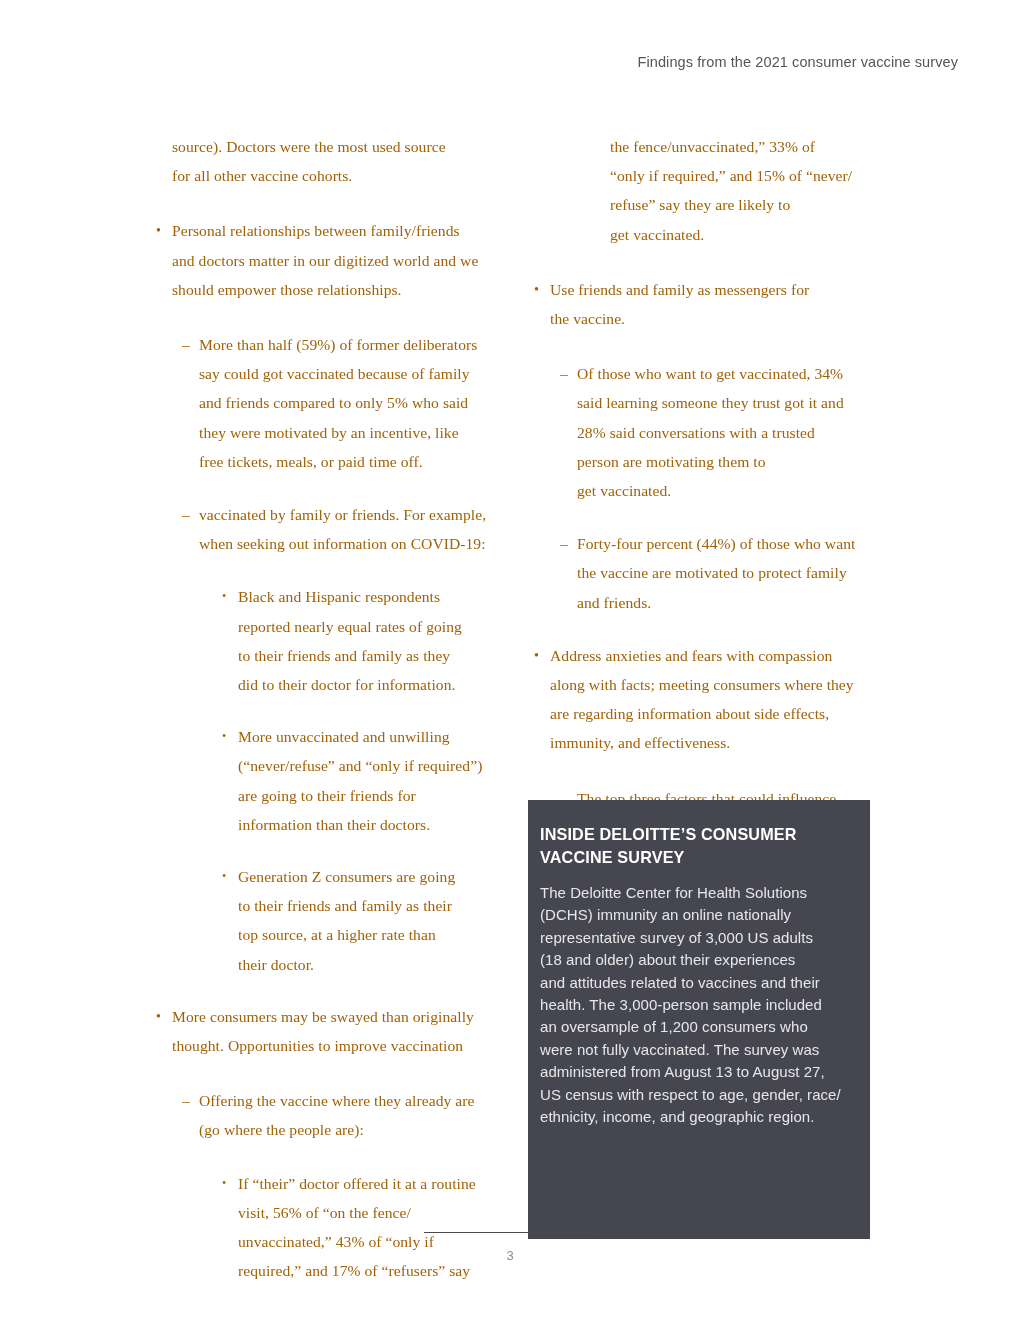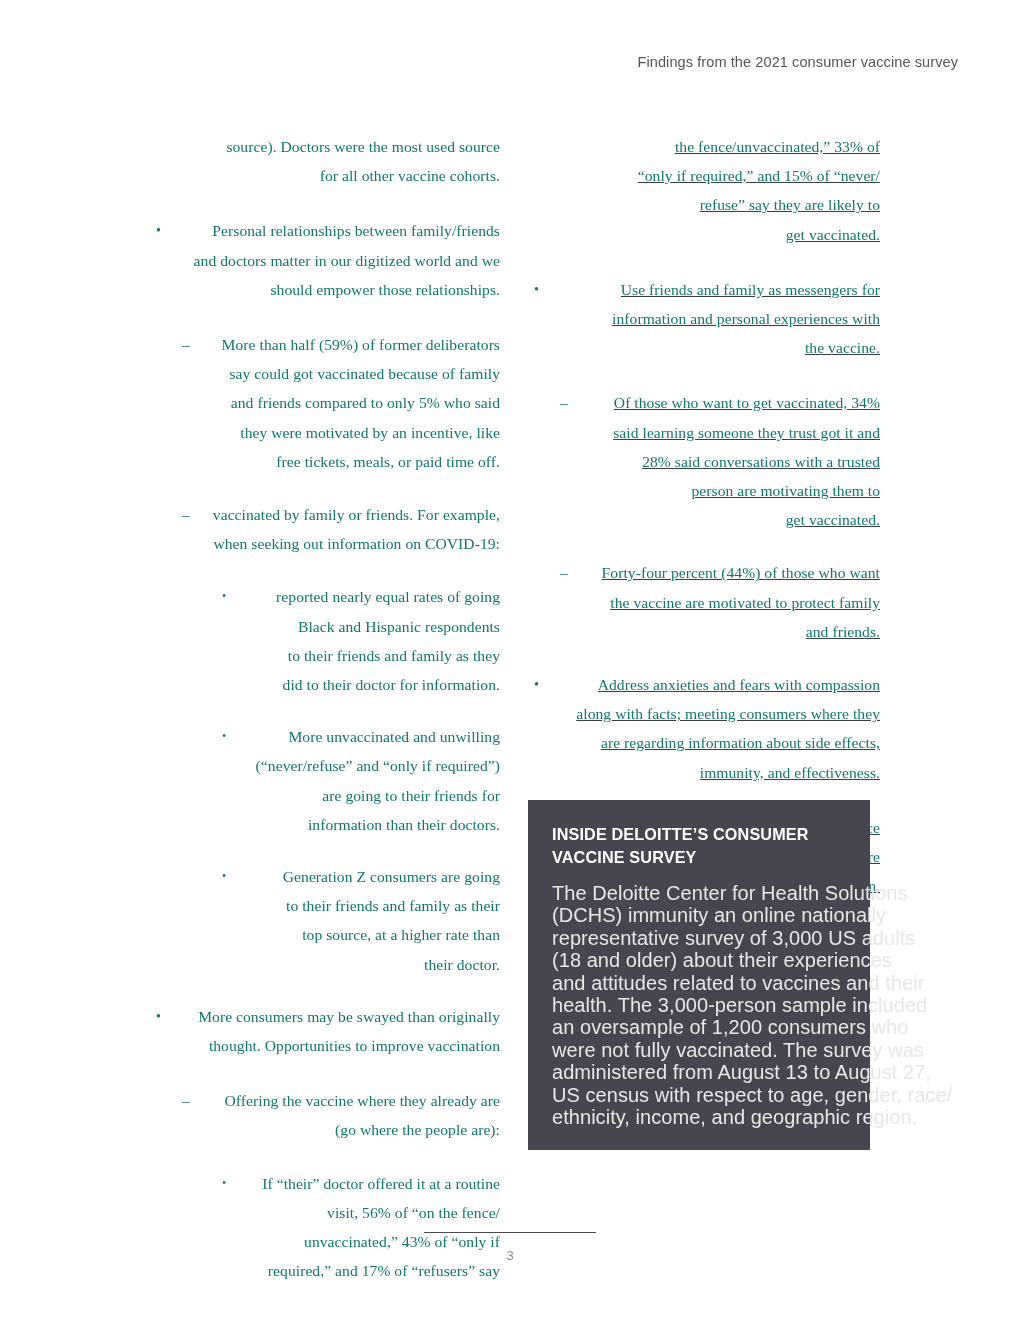--- a/index.html
+++ b/index.html
@@ -34,30 +34,29 @@
     letter-spacing: 0.1px;
     white-space: nowrap;
   }
 
   
   .col {
     position: absolute;
     top: 132px;
   }
   .col-left  { left: 152px; width: 348px; }
-  .col-right { left: 530px; width: 350px; text-decoration: underline; }
+  .col-right { left: 530px; width: 350px; }
 
   
   .para {
     font-size: 15.6px;
     line-height: 29.2px;
-    color: #0f766e;
+    color: #a16207;
     position: relative;
     letter-spacing: 0.05px;
-    text-align: right;
   }
 
   
   .cont    { padding-left: 20px; margin-bottom: 26px; }
   .cont-r  { padding-left: 80px; margin-bottom: 26px; }
 
   
   .lvl1 {
     padding-left: 20px;
     margin-bottom: 26px;
@@ -97,37 +96,37 @@
   }
 
   .line { display: block; white-space: pre; }
 
   
   .callout {
     position: absolute;
     left: 528px;
     top: 800px;
     width: 342px;
-    height: 350px;
+    height: 439px;
     background: #454650;
     box-sizing: border-box;
-    padding: 23px 26px 0 24px;
+    padding: 23px 26px 0 12px;
     font-family: "Liberation Sans", "DejaVu Sans", sans-serif;
   }
   .callout-title {
     color: #ffffff;
     font-weight: bold;
     font-size: 16.2px;
     line-height: 22.5px;
     letter-spacing: 0.15px;
     margin-bottom: 14px;
   }
   .callout-body {
     color: #e7e7e9;
-    font-size: 20px;
+    font-size: 15px;
     line-height: 22.4px;
     letter-spacing: 0.05px;
   }
   .callout-body .line { white-space: pre; }
 
   
   .footer-rule {
     position: absolute;
     left: 424px;
     top: 1232px;
@@ -177,22 +176,22 @@
     </div>
 
     <div class="para lvl2">
       <span class="mark">–</span>
       <span class="line">vaccinated by family or friends. For example,</span>
       <span class="line">when seeking out information on COVID-19:</span>
     </div>
 
     <div class="para lvl3">
       <span class="mark">•</span>
+      <span class="line">Black and Hispanic respondents</span>
       <span class="line">reported nearly equal rates of going</span>
-      <span class="line">Black and Hispanic respondents</span>
       <span class="line">to their friends and family as they</span>
       <span class="line">did to their doctor for information.</span>
     </div>
 
     <div class="para lvl3">
       <span class="mark">•</span>
       <span class="line">More unvaccinated and unwilling</span>
       <span class="line">(“never/refuse” and “only if required”)</span>
       <span class="line">are going to their friends for</span>
       <span class="line">information than their doctors.</span>
@@ -234,21 +233,20 @@
     <div class="para cont-r">
       <span class="line">the fence/unvaccinated,” 33% of</span>
       <span class="line">“only if required,” and 15% of “never/</span>
       <span class="line">refuse” say they are likely to</span>
       <span class="line">get vaccinated.</span>
     </div>
 
     <div class="para lvl1">
       <span class="mark">•</span>
       <span class="line">Use friends and family as messengers for</span>
-      <span class="line">information and personal experiences with</span>
       <span class="line">the vaccine.</span>
     </div>
 
     <div class="para lvl2">
       <span class="mark">–</span>
       <span class="line">Of those who want to get vaccinated, 34%</span>
       <span class="line">said learning someone they trust got it and</span>
       <span class="line">28% said conversations with a trusted</span>
       <span class="line">person are motivating them to</span>
       <span class="line">get vaccinated.</span>

